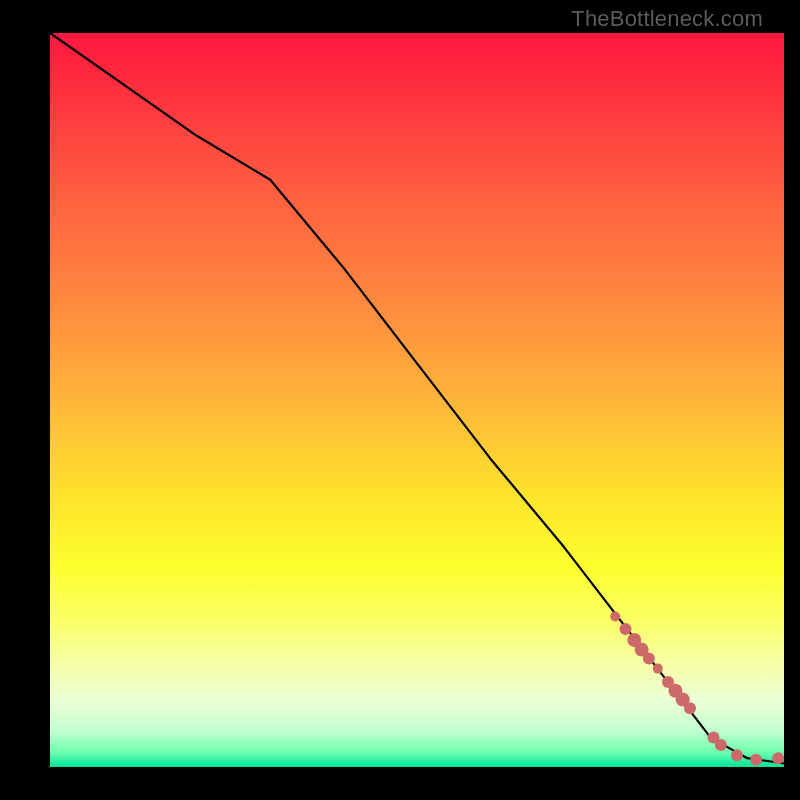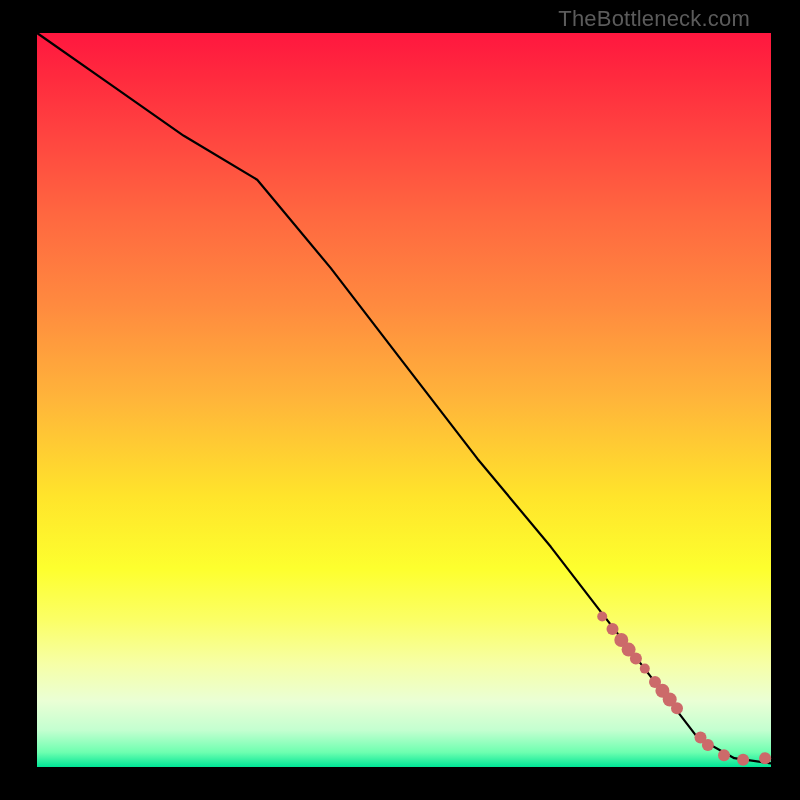--- a/index.html
+++ b/index.html
@@ -7,21 +7,21 @@
     padding: 0;
     width: 800px;
     height: 800px;
     background: #000;
     overflow: hidden;
     font-family: Arial, Helvetica, sans-serif;
   }
   .frame {
     position: absolute;
     top: 0;
-    left: 4px;
+    left: 17px;
     width: 760px;
     height: 800px;
     background: #000;
   }
   .plot {
     position: absolute;
     left: 33px;
     top: 33px;
     width: 734px;
     height: 734px;

